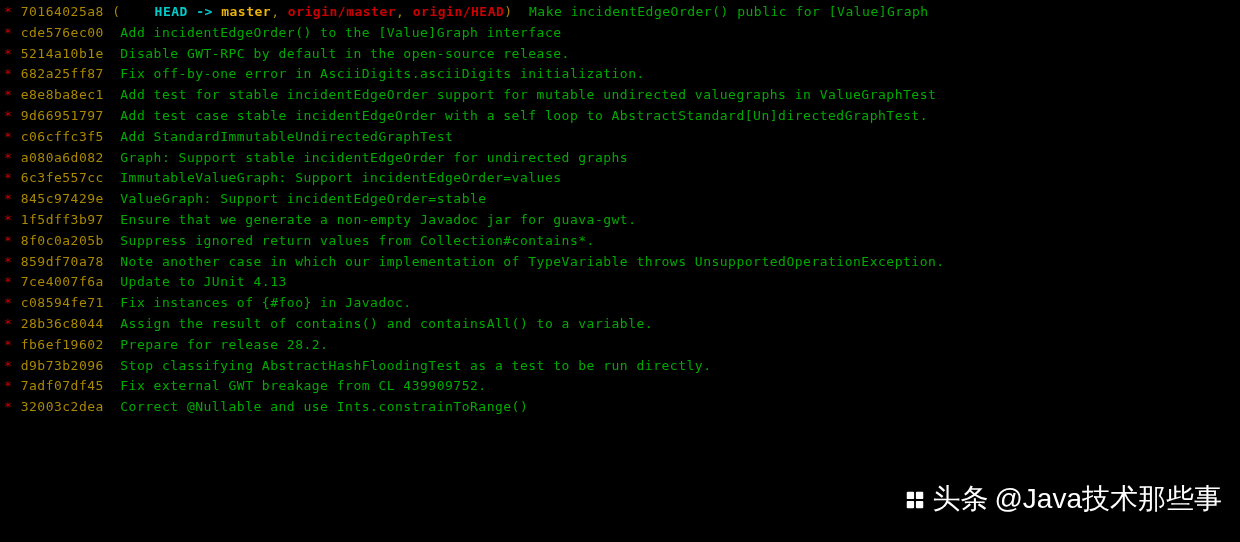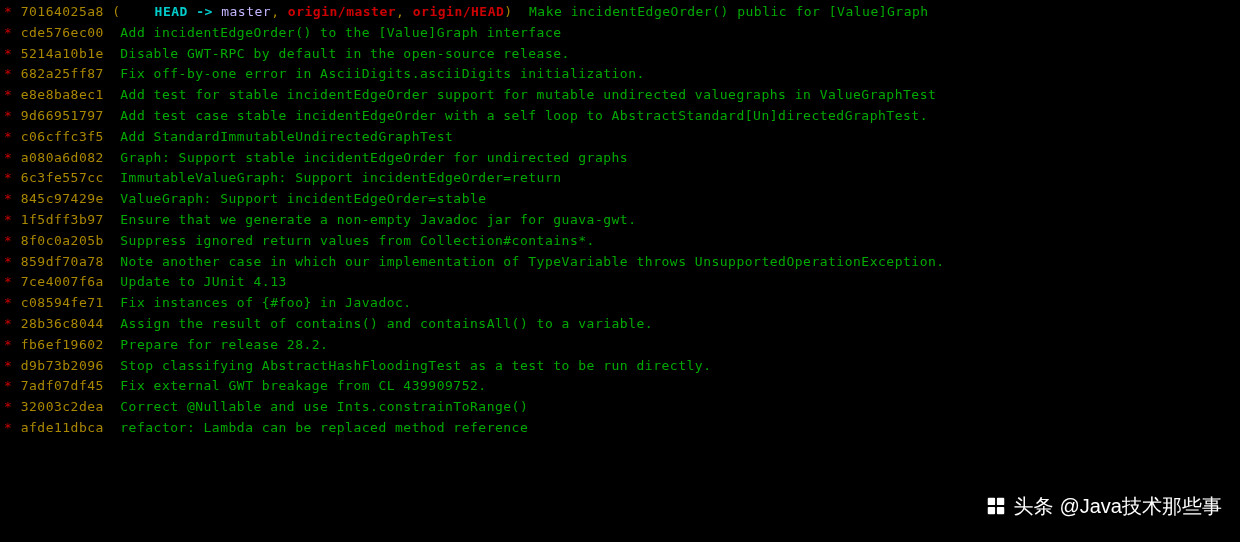--- a/index.html
+++ b/index.html
@@ -35,38 +35,38 @@
     .head {
       color: #00cccc;
       font-weight: bold;
       margin-left: 34px;
     }
     .arrow {
       color: #00cccc;
       font-weight: bold;
     }
     .branch-local {
-      color: #c4b5fd;
-      font-weight: normal;
+      color: #eab308;
+      font-weight: bold;
     }
     .branch-remote {
       color: #cc0000;
       font-weight: bold;
     }
     .msg {
       color: #00aa00;
       padding-left: 8px;
     }
     .watermark {
       position: absolute;
       bottom: 20px;
       right: 18px;
       color: #ffffff;
       font-family: Arial, sans-serif;
-      font-size: 20px;
+      font-size: 28px;
       font-weight: 500;
       display: flex;
       align-items: center;
       gap: 6px;
     }
     .watermark-icon {
       display: inline-flex;
       align-items: center;
     }
   </style>
@@ -75,33 +75,32 @@
 
 <div id="log-container">
     <div class="log-line"><span class="star">*</span> <span class="hash">70164025a8</span> <span class="paren">(</span><span class="head">HEAD</span><span class="arrow"> -&gt; </span><span class="branch-local">master</span><span class="paren">, </span><span class="branch-remote">origin/master</span><span class="paren">, </span><span class="branch-remote">origin/HEAD</span><span class="paren">)</span> <span class="msg">Make incidentEdgeOrder() public for [Value]Graph</span></div>
     <div class="log-line"><span class="star">*</span> <span class="hash">cde576ec00</span> <span class="msg">Add incidentEdgeOrder() to the [Value]Graph interface</span></div>
     <div class="log-line"><span class="star">*</span> <span class="hash">5214a10b1e</span> <span class="msg">Disable GWT-RPC by default in the open-source release.</span></div>
     <div class="log-line"><span class="star">*</span> <span class="hash">682a25ff87</span> <span class="msg">Fix off-by-one error in AsciiDigits.asciiDigits initialization.</span></div>
     <div class="log-line"><span class="star">*</span> <span class="hash">e8e8ba8ec1</span> <span class="msg">Add test for stable incidentEdgeOrder support for mutable undirected valuegraphs in ValueGraphTest</span></div>
     <div class="log-line"><span class="star">*</span> <span class="hash">9d66951797</span> <span class="msg">Add test case stable incidentEdgeOrder with a self loop to AbstractStandard[Un]directedGraphTest.</span></div>
     <div class="log-line"><span class="star">*</span> <span class="hash">c06cffc3f5</span> <span class="msg">Add StandardImmutableUndirectedGraphTest</span></div>
     <div class="log-line"><span class="star">*</span> <span class="hash">a080a6d082</span> <span class="msg">Graph: Support stable incidentEdgeOrder for undirected graphs</span></div>
-    <div class="log-line"><span class="star">*</span> <span class="hash">6c3fe557cc</span> <span class="msg">ImmutableValueGraph: Support incidentEdgeOrder=return</span></div>
+    <div class="log-line"><span class="star">*</span> <span class="hash">6c3fe557cc</span> <span class="msg">ImmutableValueGraph: Support incidentEdgeOrder=values</span></div>
     <div class="log-line"><span class="star">*</span> <span class="hash">845c97429e</span> <span class="msg">ValueGraph: Support incidentEdgeOrder=stable</span></div>
     <div class="log-line"><span class="star">*</span> <span class="hash">1f5dff3b97</span> <span class="msg">Ensure that we generate a non-empty Javadoc jar for guava-gwt.</span></div>
     <div class="log-line"><span class="star">*</span> <span class="hash">8f0c0a205b</span> <span class="msg">Suppress ignored return values from Collection#contains*.</span></div>
     <div class="log-line"><span class="star">*</span> <span class="hash">859df70a78</span> <span class="msg">Note another case in which our implementation of TypeVariable throws UnsupportedOperationException.</span></div>
     <div class="log-line"><span class="star">*</span> <span class="hash">7ce4007f6a</span> <span class="msg">Update to JUnit 4.13</span></div>
     <div class="log-line"><span class="star">*</span> <span class="hash">c08594fe71</span> <span class="msg">Fix instances of {#foo} in Javadoc.</span></div>
     <div class="log-line"><span class="star">*</span> <span class="hash">28b36c8044</span> <span class="msg">Assign the result of contains() and containsAll() to a variable.</span></div>
     <div class="log-line"><span class="star">*</span> <span class="hash">fb6ef19602</span> <span class="msg">Prepare for release 28.2.</span></div>
     <div class="log-line"><span class="star">*</span> <span class="hash">d9b73b2096</span> <span class="msg">Stop classifying AbstractHashFloodingTest as a test to be run directly.</span></div>
     <div class="log-line"><span class="star">*</span> <span class="hash">7adf07df45</span> <span class="msg">Fix external GWT breakage from CL 439909752.</span></div>
     <div class="log-line"><span class="star">*</span> <span class="hash">32003c2dea</span> <span class="msg">Correct @Nullable and use Ints.constrainToRange()</span></div>
-    <div class="log-line"><span class="star">*</span> <span class="hash">afde11dbca</span> <span class="msg">refactor: Lambda can be replaced method reference</span></div>
   </div>
 
 <div class="watermark">
   <span class="watermark-icon">
     <svg width="22" height="22" viewBox="0 0 24 24" fill="#ffffff">
       <rect x="3" y="3" width="8" height="8" rx="1"></rect>
       <rect x="13" y="3" width="8" height="8" rx="1"></rect>
       <rect x="3" y="13" width="8" height="8" rx="1"></rect>
       <rect x="13" y="13" width="8" height="8" rx="1"></rect>
     </svg>

